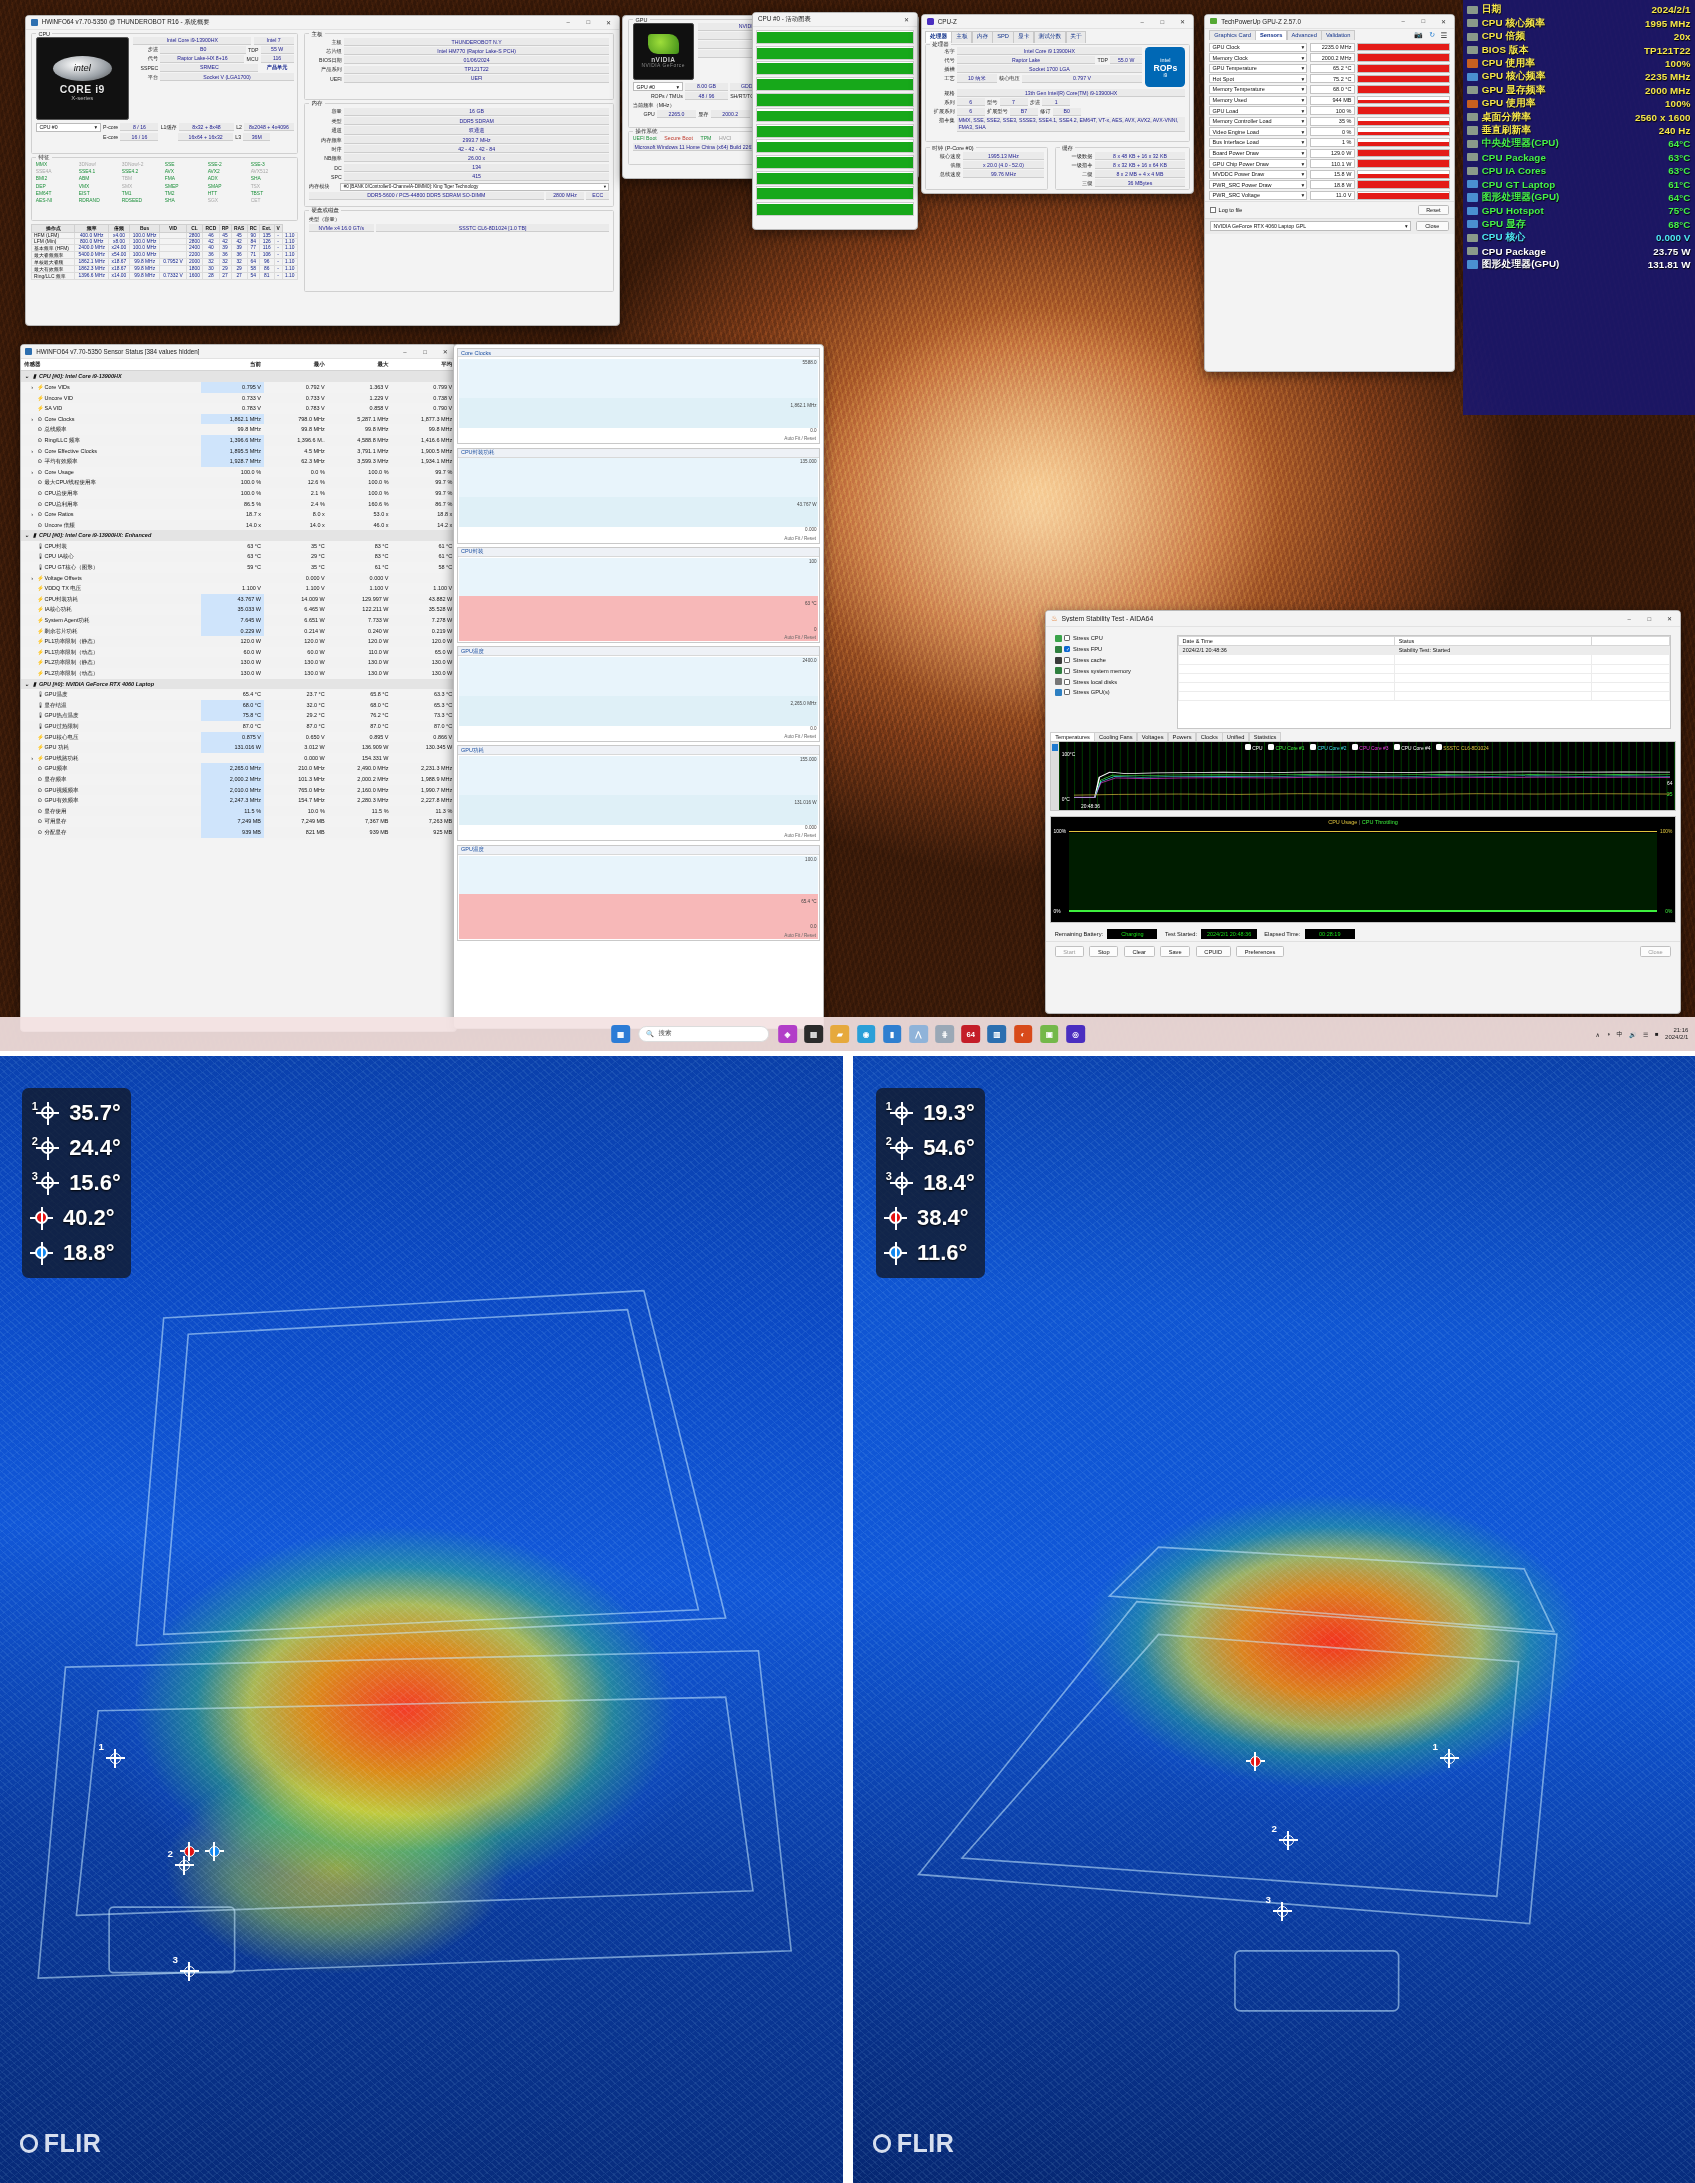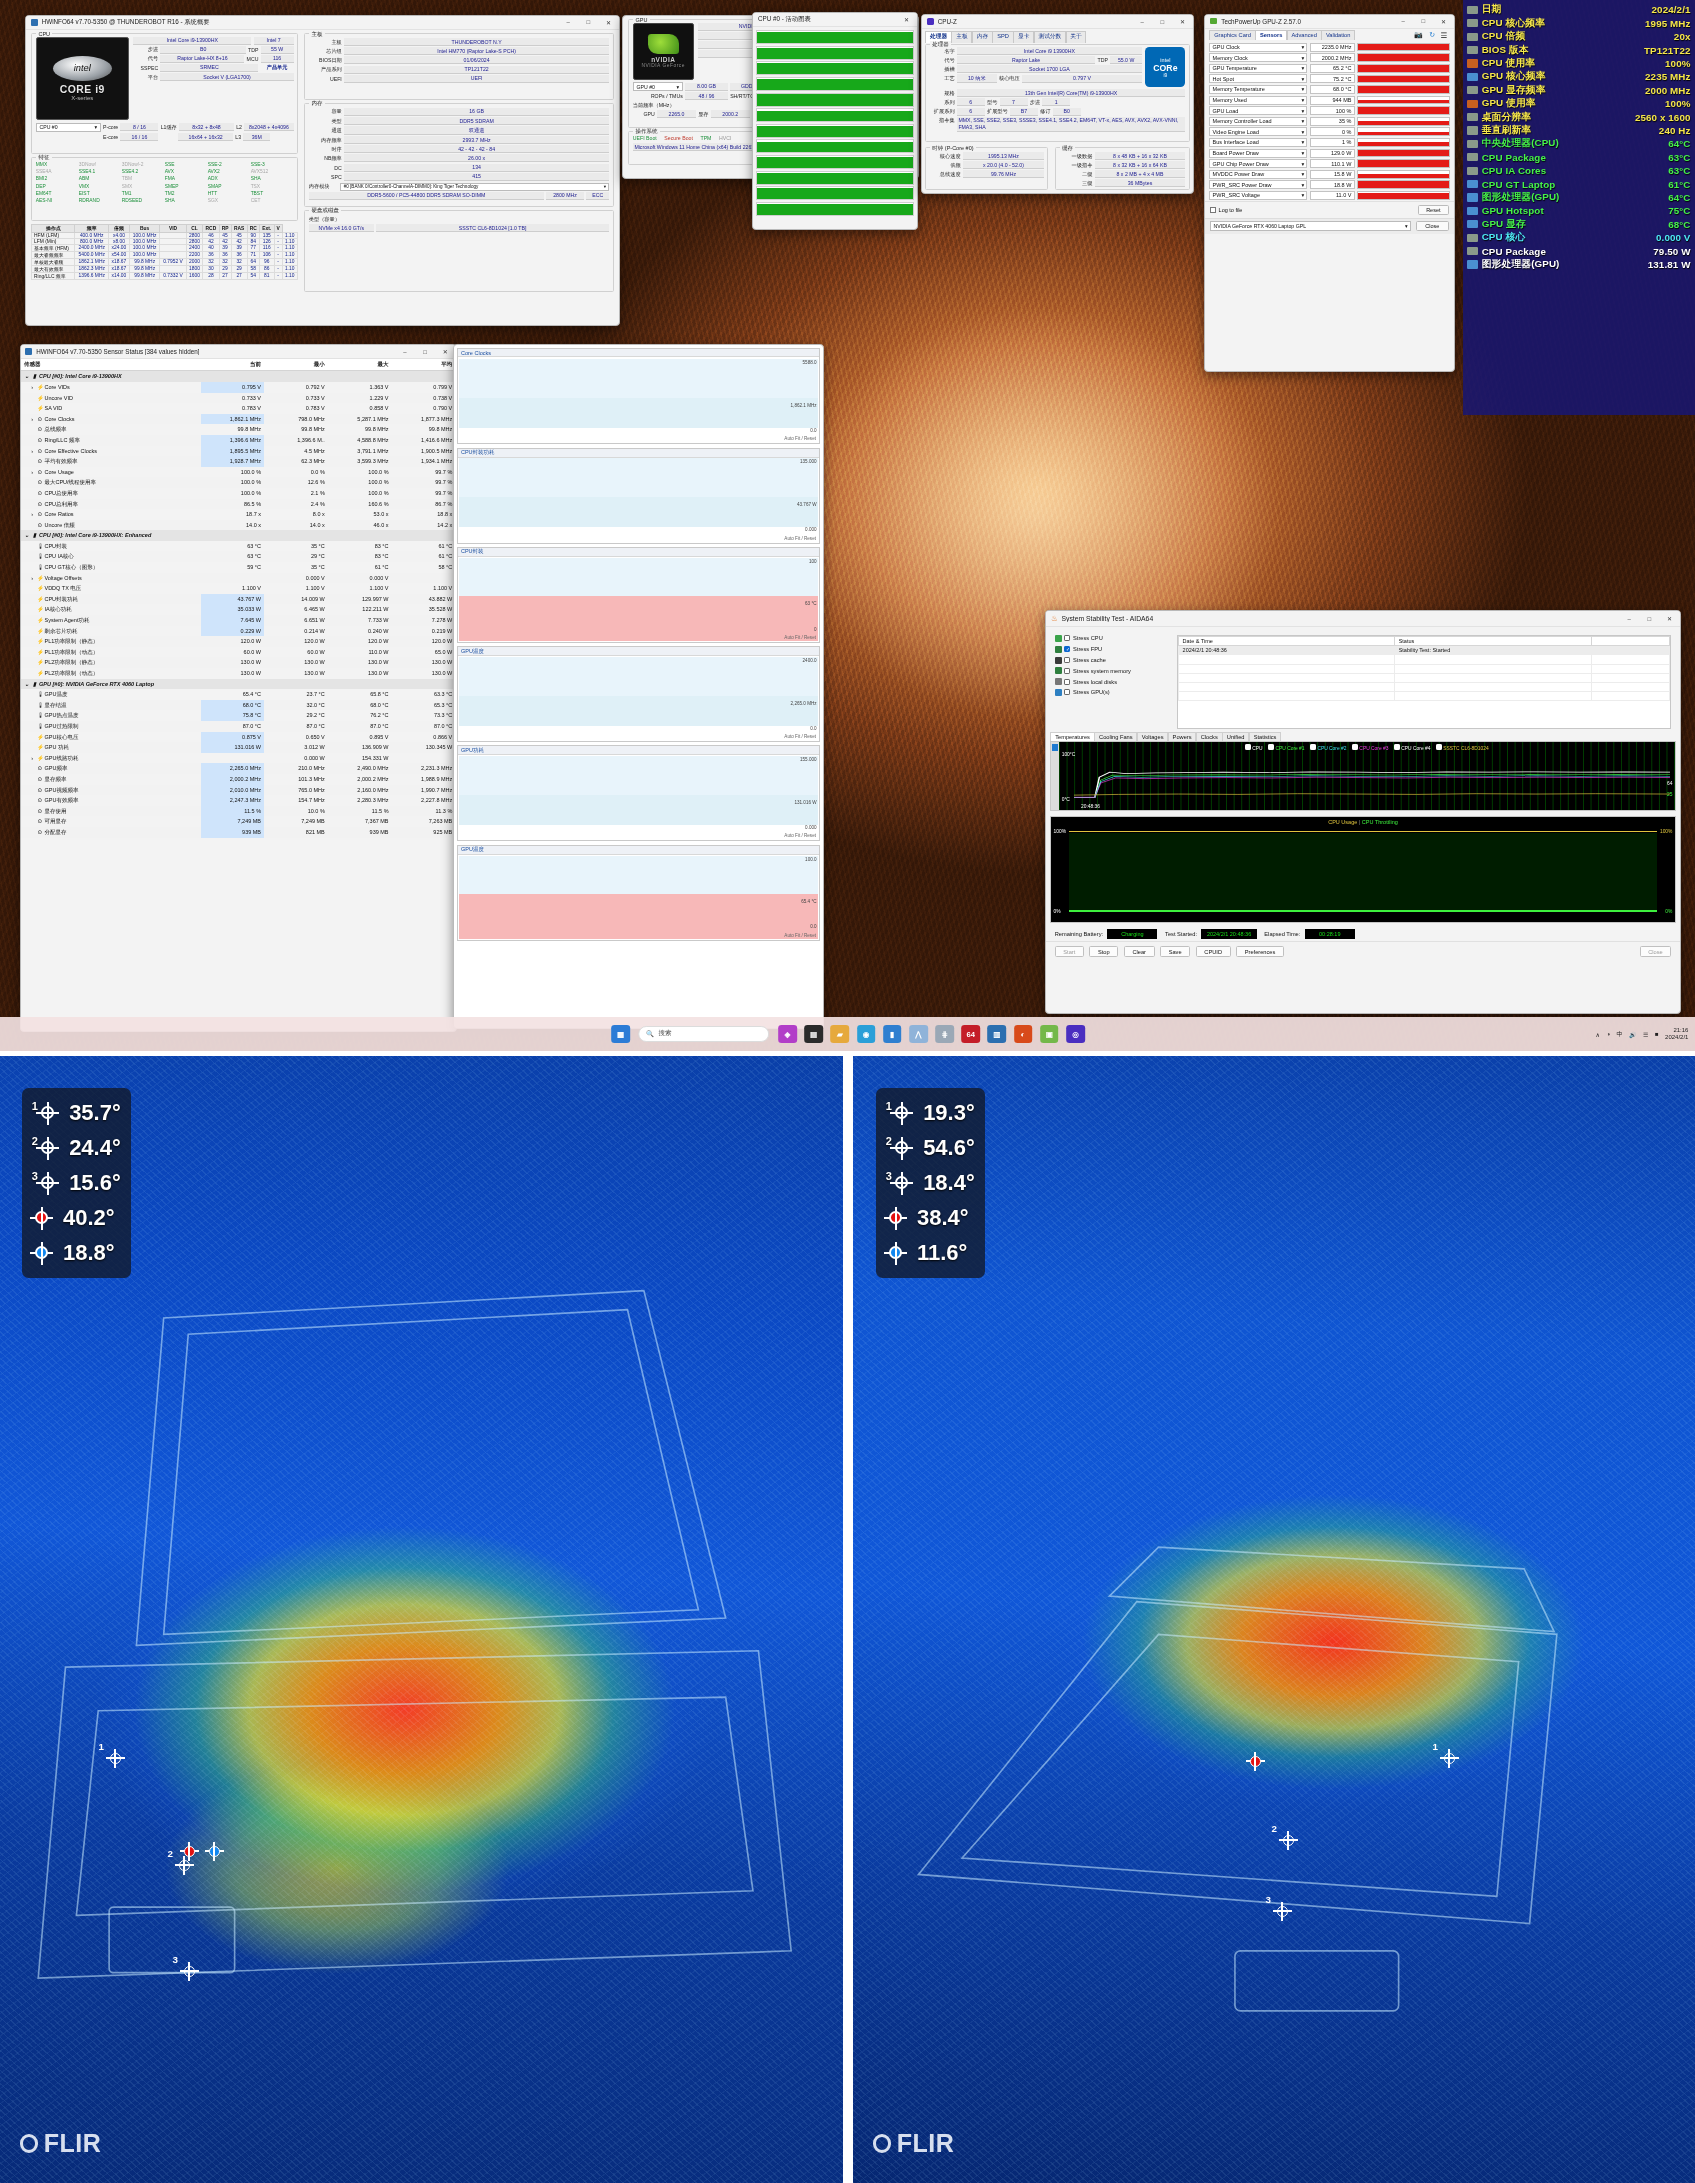--- a/index.html
+++ b/index.html
@@ -704,21 +704,21 @@
           <div class="row">
               <span class="lbl" style="flex:0 0 25px;text-align:right">工艺</span>
             <div class="fld" style="flex:0 0 40px">10 纳米</div>
             <span class="lbl">核心电压</span>
             <div class="fld" style="flex:1">0.797 V</div>
             </div>
         </div>
         <div style="flex:0 0 40px;height:40px;background:#0068b5;border-radius:4.4px;color:#fff;
                     display:flex;flex-direction:column;align-items:center;justify-content:center;">
           <div style="font-size:5.5px">intel</div>
-            <div style="font-size:8.7px;font-weight:bold">CORe</div>
+            <div style="font-size:8.7px;font-weight:bold">ROPs</div>
             <div style="font-size:4.9px">i9</div>
         </div>
       </div>
       <div class="row" style="margin-top:2.2px">
           <span class="lbl" style="flex:0 0 25px;text-align:right">规格</span>
         <div class="fld" style="flex:1">13th Gen Intel(R) Core(TM) i9-13900HX</div>
         </div>
       <div class="row">
           <span class="lbl" style="flex:0 0 25px;text-align:right">系列</span>
         <div class="fld" style="flex:0 0 28px">6</div>
@@ -1612,21 +1612,21 @@
         <span class="v">68°C</span>
       </div>
       <div class="ln osd-c">
         <span class="i" style="background: rgb(138, 154, 138);"></span>
         <span class="k">CPU 核心</span>
         <span class="v">0.000 V</span>
       </div>
       <div class="ln osd-w">
         <span class="i" style="background: rgb(138, 154, 138);"></span>
         <span class="k">CPU Package</span>
-        <span class="v">79.50 W</span>
+        <span class="v">23.75 W</span>
       </div>
       <div class="ln osd-w">
         <span class="i" style="background: rgb(74, 143, 208);"></span>
         <span class="k">图形处理器(GPU)</span>
         <span class="v">131.81 W</span>
       </div>
     </div>
 
   <div id="taskbar">
     <div class="tcenter">

